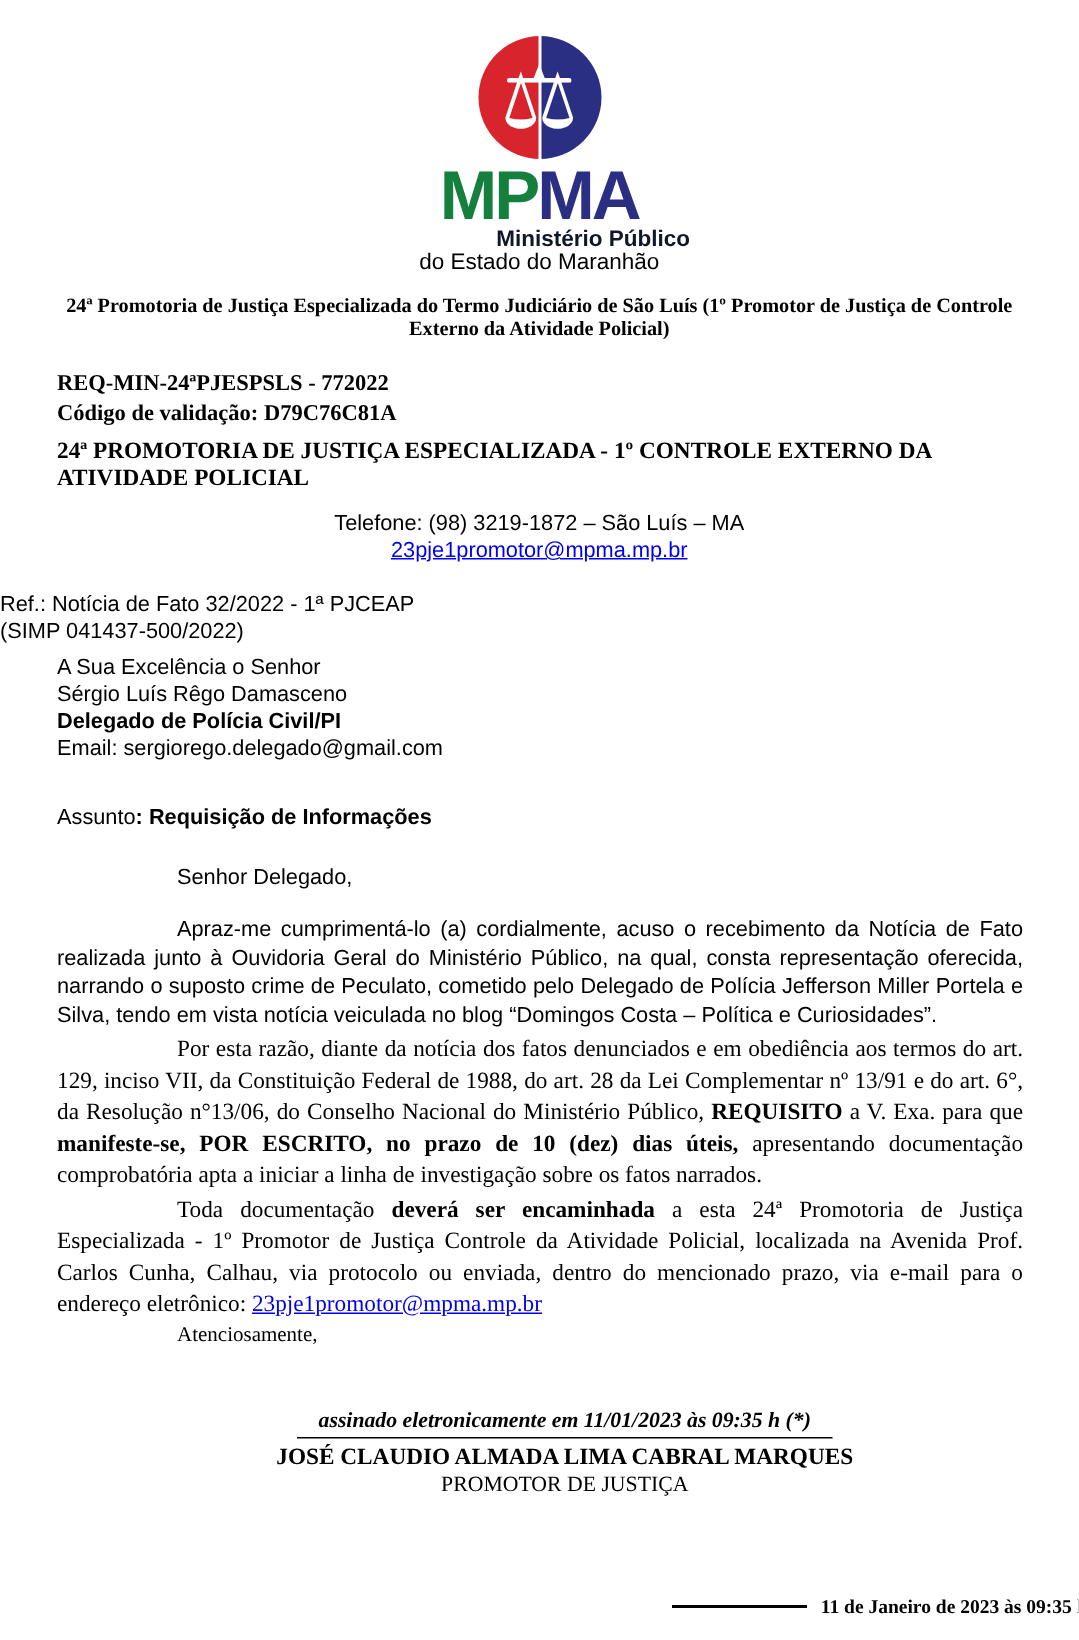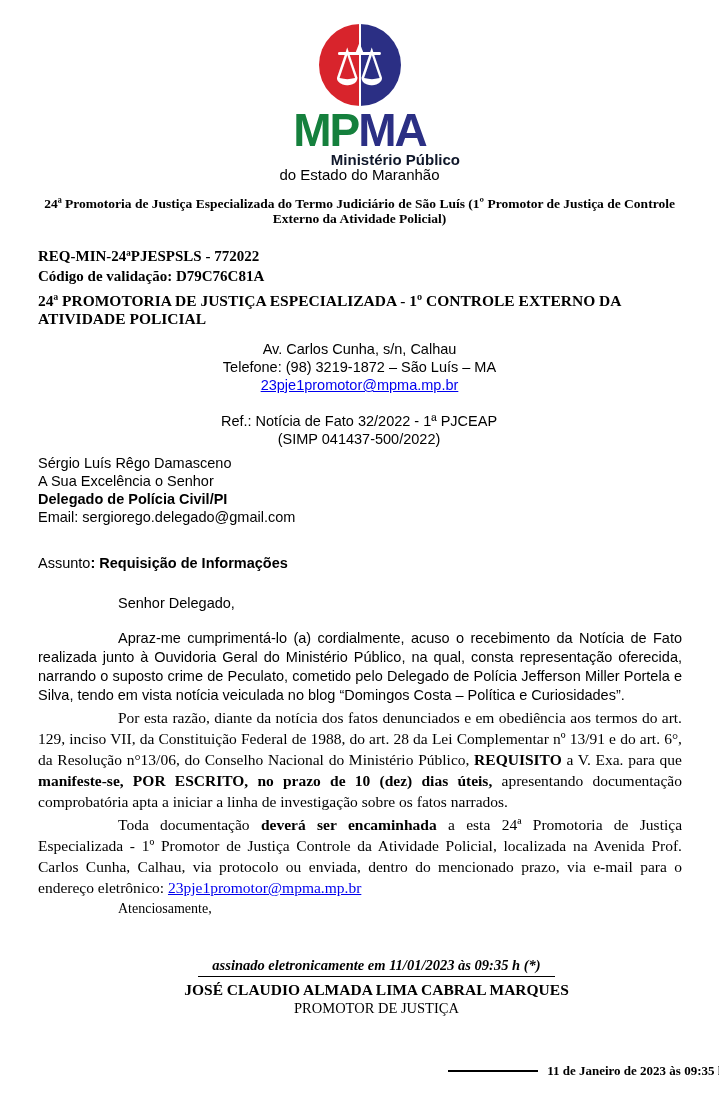--- a/index.html
+++ b/index.html
@@ -65,23 +65,23 @@
   }
   
   .address-block {
     margin-top: 12px; text-align: center;
     font-family: "Liberation Sans", sans-serif;
     font-size: 14.5px; line-height: 18px;
   }
   a.doc-link { color: #0000ee; }
   
   .ref-block {
-    margin: 18px 37px 0 0; text-align: center;
-    font-family: "Liberation Sans", sans-serif;
-    font-size: 14.5px; line-height: 18px; padding-left: 36px;
+    margin: 18px 37px 0 0; text-align: left;
+    font-family: "Liberation Sans", sans-serif;
+    font-size: 14.5px; line-height: 18px;
   }
   
   .addressee-block {
     margin: 6px 38px 0 38px;
     font-family: "Liberation Sans", sans-serif;
     font-size: 14.5px; line-height: 18px;
   }
   .bold { font-weight: 700; }
   
   .subject-line {
@@ -152,33 +152,32 @@
 
   <div class="header-title">24ª Promotoria de Justiça Especializada do Termo Judiciário de São Luís (1º Promotor de Justiça de Controle Externo da Atividade Policial)</div>
 
   <div class="meta-block">
     <div class="meta-line">REQ-MIN-24ªPJESPSLS - 772022</div>
     <div class="meta-line">Código de validação: D79C76C81A</div>
   </div>
   <div class="dept-title">24ª PROMOTORIA DE JUSTIÇA ESPECIALIZADA - 1º CONTROLE EXTERNO DA ATIVIDADE POLICIAL</div>
 
   <div class="address-block">
-    <div>Av. Carlos Cunha, s/n, Calhau</div>
     <div>Telefone: (98) 3219-1872 – São Luís – MA</div>
     <div><a class="doc-link" href="#">23pje1promotor@mpma.mp.br</a></div>
   </div>
 
   <div class="ref-block">
     <div>Ref.: Notícia de Fato 32/2022 - 1ª PJCEAP</div>
     <div>(SIMP 041437-500/2022)</div>
   </div>
 
   <div class="addressee-block">
+    <div>A Sua Excelência o Senhor</div>
     <div>Sérgio Luís Rêgo Damasceno</div>
-    <div>A Sua Excelência o Senhor</div>
     <div class="bold">Delegado de Polícia Civil/PI</div>
     <div>Email: sergiorego.delegado@gmail.com</div>
   </div>
 
   <div class="subject-line">
     <span>Assunto</span><span class="bold">: Requisição de Informações</span>
   </div>
 
   <div class="salutation">Senhor Delegado,</div>
 

